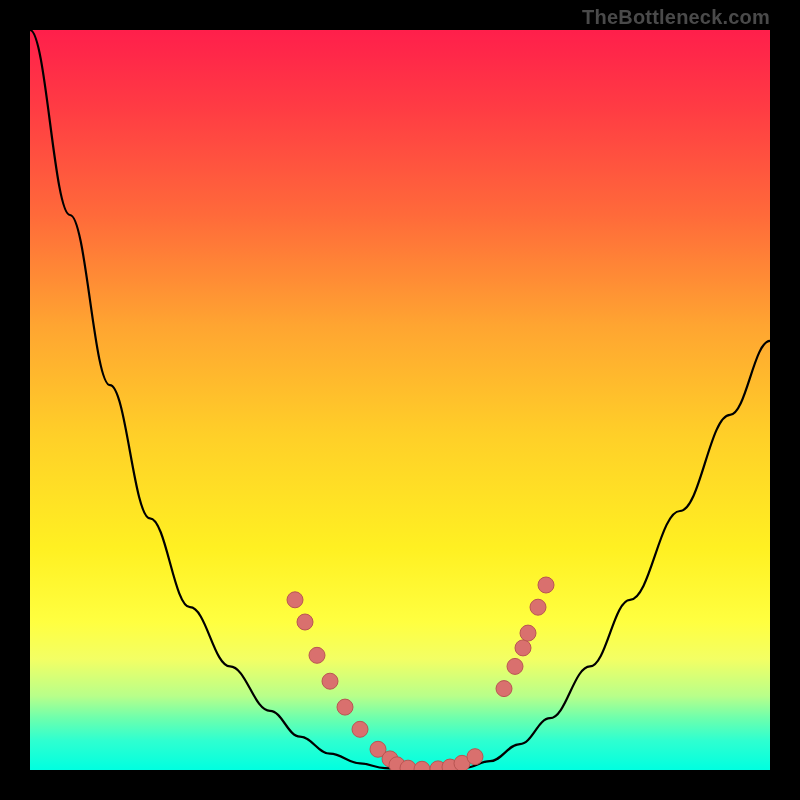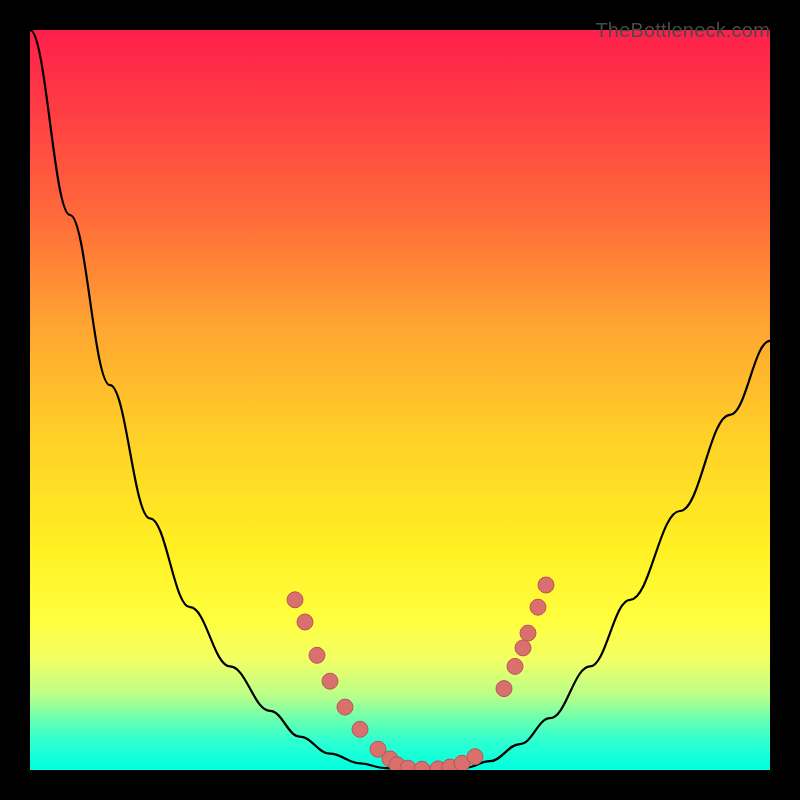--- a/index.html
+++ b/index.html
@@ -37,23 +37,22 @@
       #2fffd0 96%,
       #00ffe0 100%
     );
   }
   .watermark {
     position: absolute;
     top: 6px;
     right: 30px;
     color: #4a4a4a;
     font-size: 20px;
-    font-weight: 400;
+    font-weight: 700;
     letter-spacing: 0.2px;
-    margin-top: 13px;
   }
   svg.curve {
     position: absolute;
     left: 0;
     top: 0;
     width: 740px;
     height: 740px;
   }
   .marker {
     fill: #d9706e;

